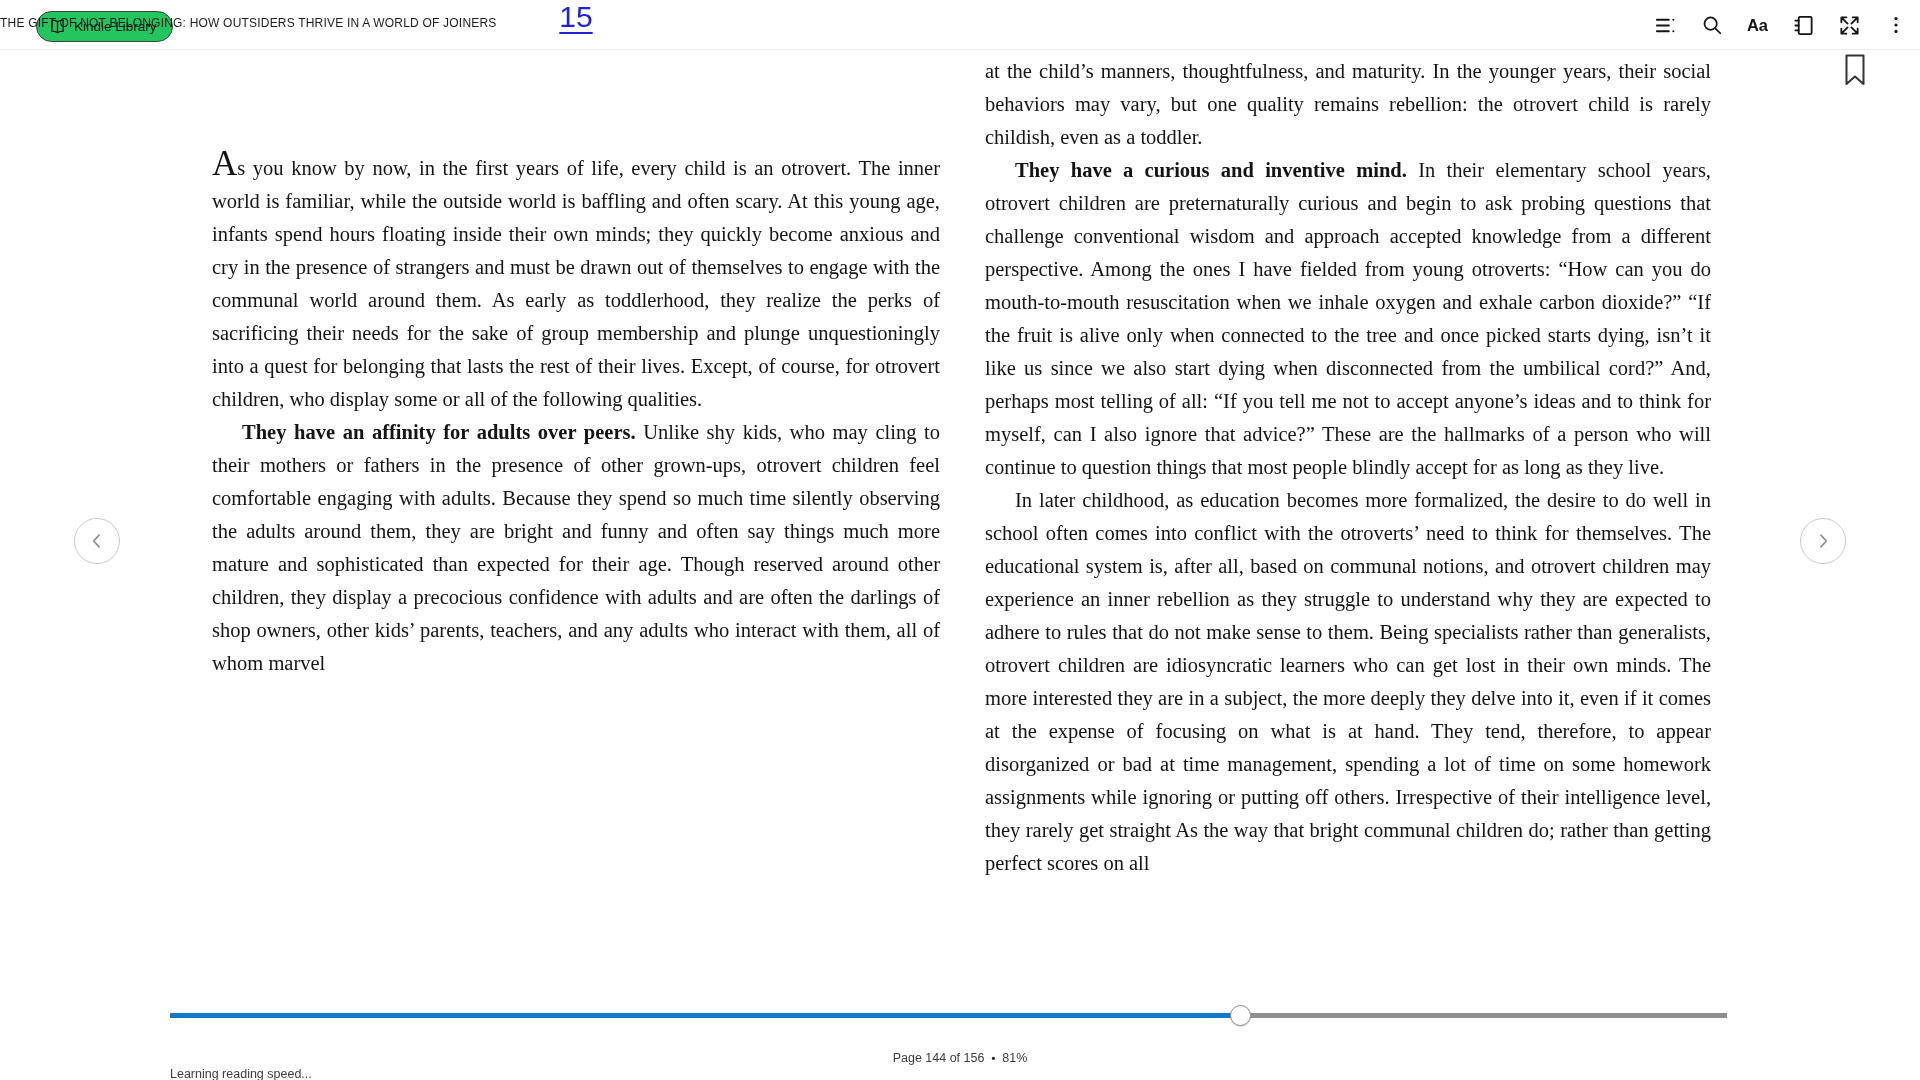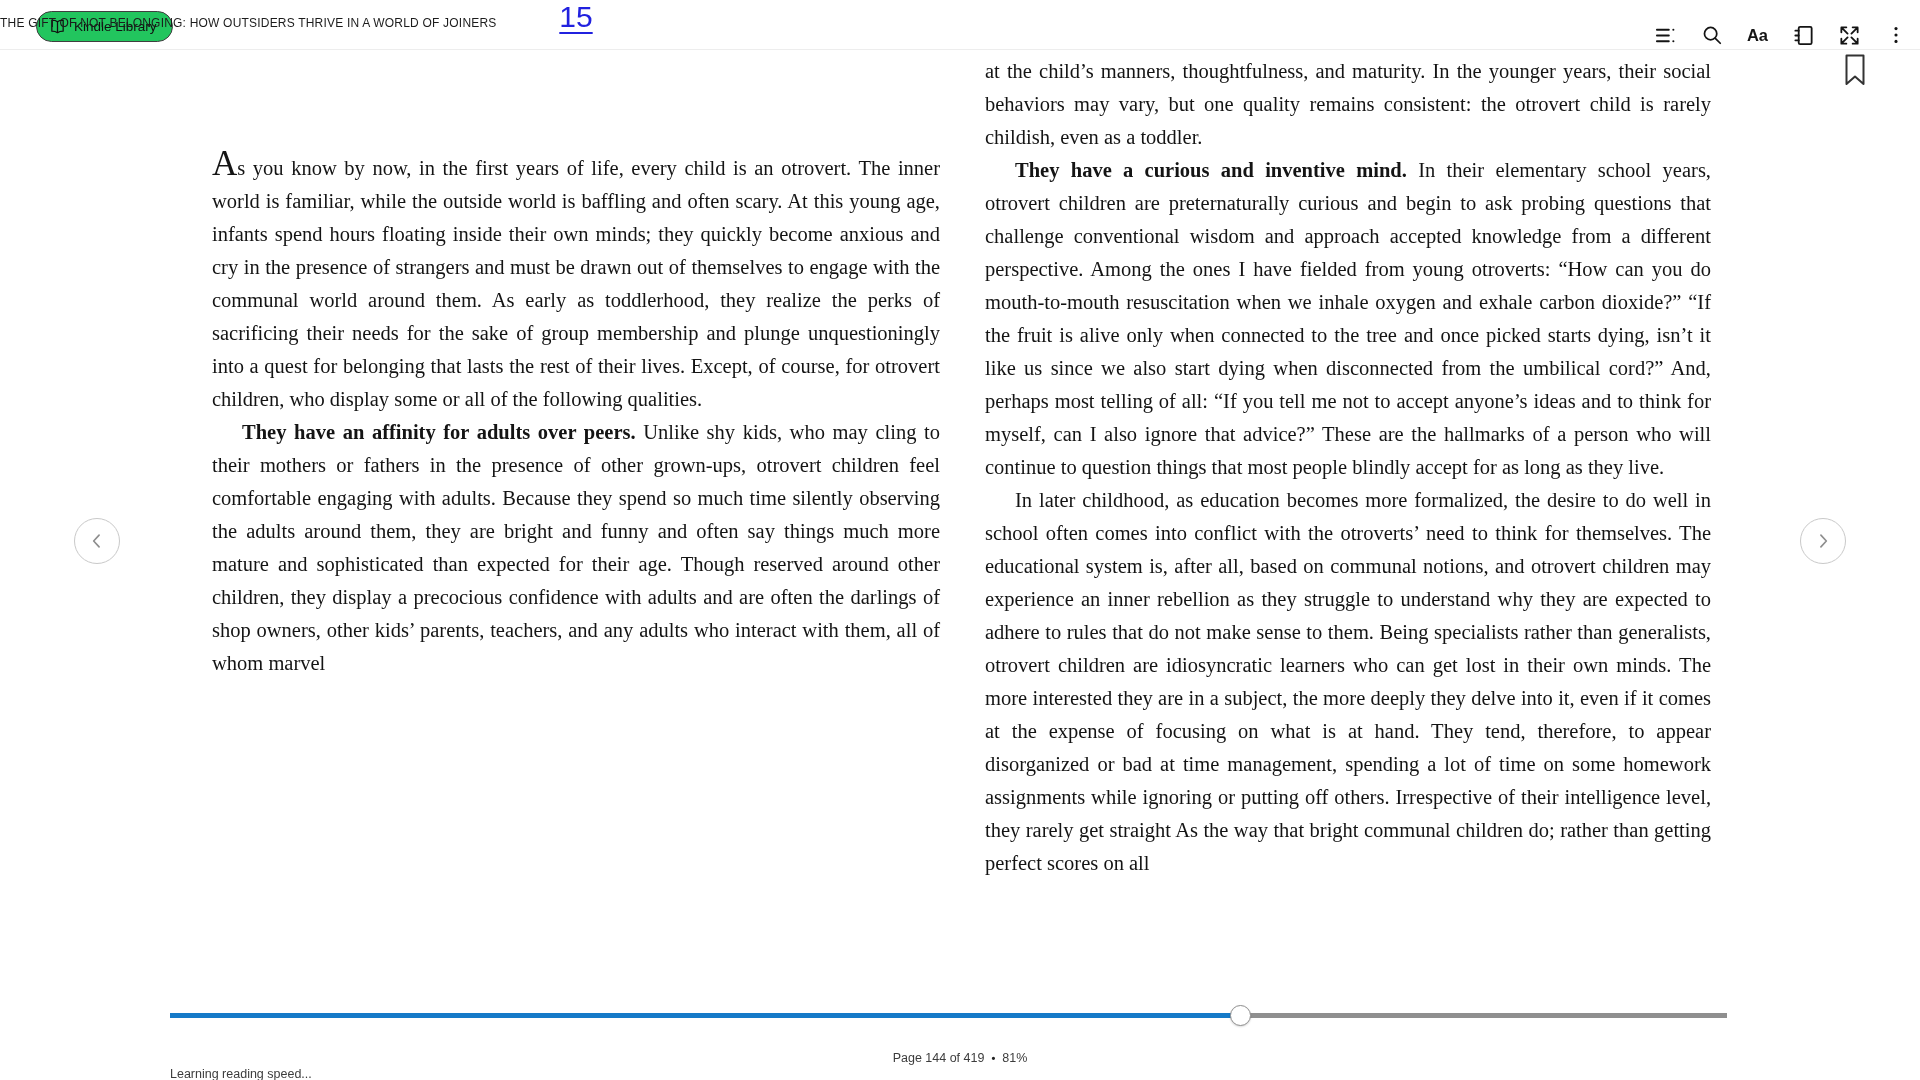--- a/index.html
+++ b/index.html
@@ -27,21 +27,21 @@
     font-family: "Liberation Sans", sans-serif;
     cursor: pointer;
   }
   .page-title {
     position: absolute; left: 0; top: 16px; width: 100%;
     text-align: left; font-size: 12px; color: #1c1c1c;
     letter-spacing: 0.2px; font-weight: 400;
   }
   .topbar-icons {
     position: absolute; right: 13px; top: 0; height: 50px;
-    display: flex; align-items: center; gap: 23px; margin-top: 10px;
+    display: flex; align-items: center; gap: 23px;
   }
   .icon-btn {
     width: 23px; height: 23px;
     display: flex; align-items: center; justify-content: center;
     color: #141414; cursor: pointer; background: transparent; border: none; padding: 0;
   }
   .aa-label { font-size: 16.5px; font-weight: 600; color: #141414; }
 
   .bookmark-btn {
     position: absolute; left: 1844px; top: 54px;
@@ -221,26 +221,26 @@
 <div class="col col-left">
   <a class="chapter-number">15</a>
   <div class="body-text">
     <p class="opener">As you know by now, in the first years of life, every child is an otrovert. The inner world is familiar, while the outside world is baffling and often scary. At this young age, infants spend hours floating inside their own minds; they quickly become anxious and cry in the presence of strangers and must be drawn out of themselves to engage with the communal world around them. As early as toddlerhood, they realize the perks of sacrificing their needs for the sake of group membership and plunge unquestioningly into a quest for belonging that lasts the rest of their lives. Except, of course, for otrovert children, who display some or all of the following qualities.</p>
     <p class="indent"><span class="bold-lead">They have an affinity for adults over peers.</span><span> Unlike shy kids, who may cling to their mothers or fathers in the presence of other grown-ups, otrovert children feel comfortable engaging with adults. Because they spend so much time silently observing the adults around them, they are bright and funny and often say things much more mature and sophisticated than expected for their age. Though reserved around other children, they display a precocious confidence with adults and are often the darlings of shop owners, other kids’ parents, teachers, and any adults who interact with them, all of whom marvel</span></p>
   </div>
 </div>
 
 <div class="col col-right">
   <div class="body-text">
-    <p>at the child’s manners, thoughtfulness, and maturity. In the younger years, their social behaviors may vary, but one quality remains consistent: the otrovert child is rarely childish, even as a toddler.</p>
+    <p>at the child’s manners, thoughtfulness, and maturity. In the younger years, their social behaviors may vary, but one quality remains rebellion: the otrovert child is rarely childish, even as a toddler.</p>
     <p class="indent"><span class="bold-lead">They have a curious and inventive mind.</span><span> In their elementary school years, otrovert children are preternaturally curious and begin to ask probing questions that challenge conventional wisdom and approach accepted knowledge from a different perspective. Among the ones I have fielded from young otroverts: “How can you do mouth-to-mouth resuscitation when we inhale oxygen and exhale carbon dioxide?” “If the fruit is alive only when connected to the tree and once picked starts dying, isn’t it like us since we also start dying when disconnected from the umbilical cord?” And, perhaps most telling of all: “If you tell me not to accept anyone’s ideas and to think for myself, can I also ignore that advice?” These are the hallmarks of a person who will continue to question things that most people blindly accept for as long as they live.</span></p>
     <p class="indent">In later childhood, as education becomes more formalized, the desire to do well in school often comes into conflict with the otroverts’ need to think for themselves. The educational system is, after all, based on communal notions, and otrovert children may experience an inner rebellion as they struggle to understand why they are expected to adhere to rules that do not make sense to them. Being specialists rather than generalists, otrovert children are idiosyncratic learners who can get lost in their own minds. The more interested they are in a subject, the more deeply they delve into it, even if it comes at the expense of focusing on what is at hand. They tend, therefore, to appear disorganized or bad at time management, spending a lot of time on some homework assignments while ignoring or putting off others. Irrespective of their intelligence level, they rarely get straight As the way that bright communal children do; rather than getting perfect scores on all</p>
   </div>
 </div>
 
 <div class="progress">
   <div class="progress-track"></div>
   <div class="progress-fill" style="width: 68.8%;"></div>
   <div class="progress-thumb" style="left: 68.8%;"></div>
 </div>
 
 <div class="footer-left">Learning reading speed...</div>
-<div class="footer-center"><span>Page 144 of 419</span><span class="sep">•</span><span>81%</span></div>
+<div class="footer-center"><span>Page 144 of 156</span><span class="sep">•</span><span>81%</span></div>
 
 </body></html>

